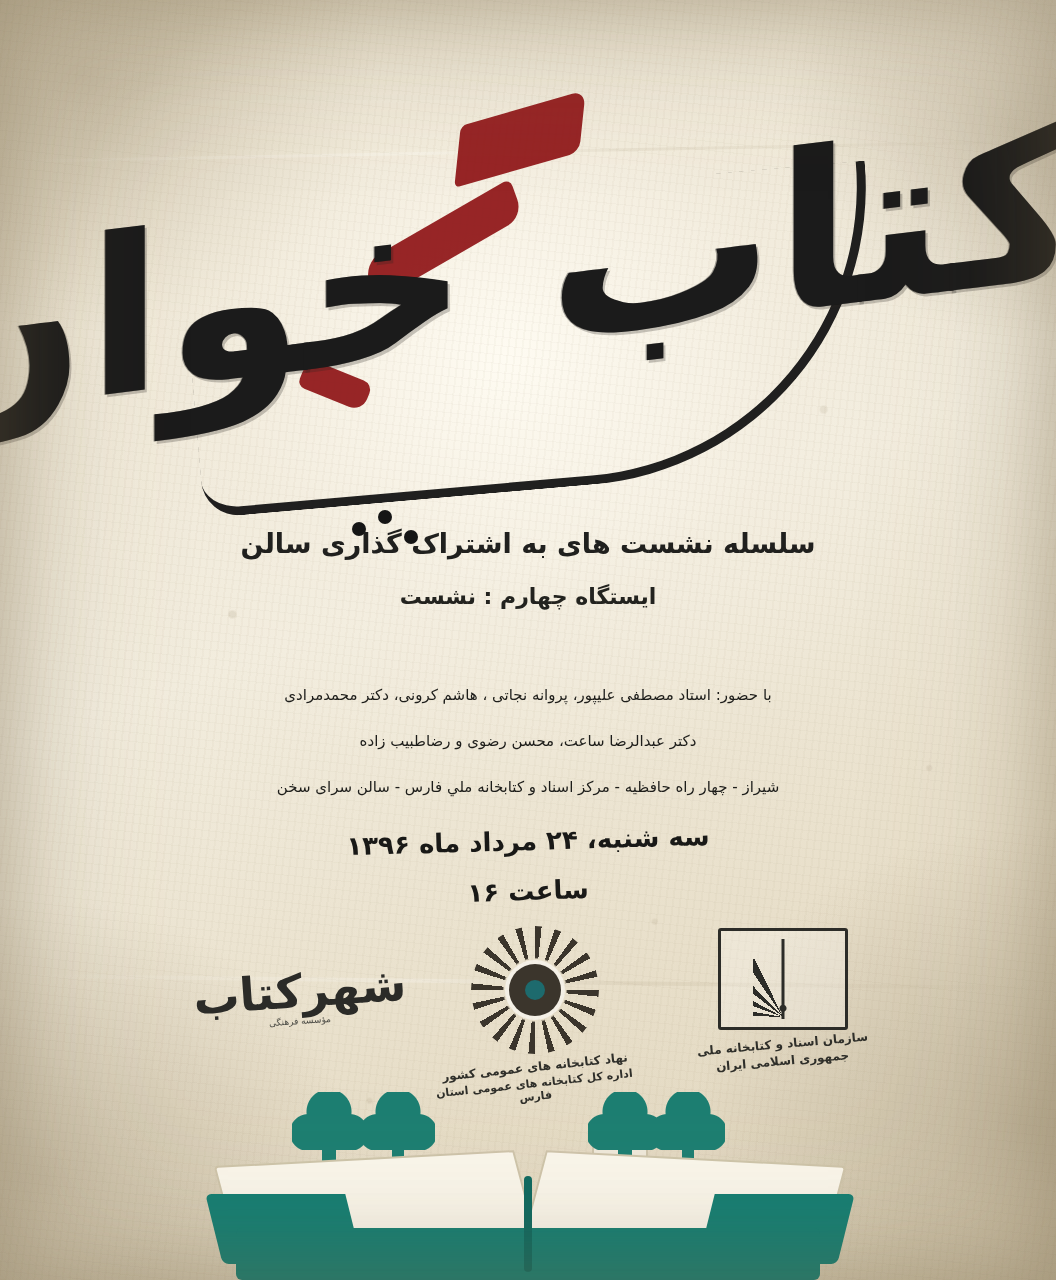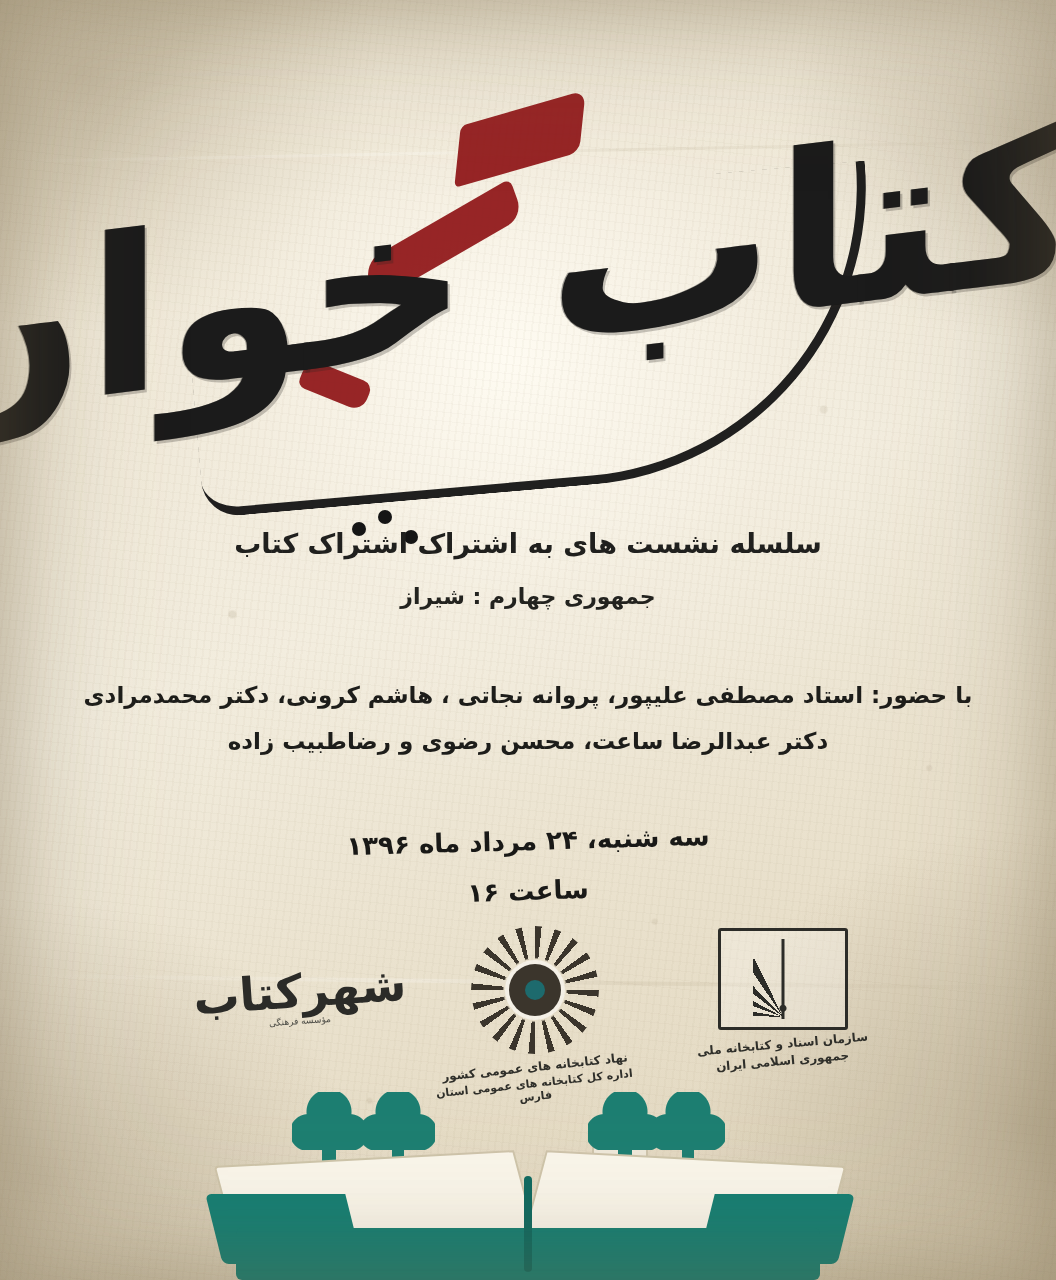--- a/index.html
+++ b/index.html
@@ -148,22 +148,22 @@
     color: #23231f;
   }
   .details {
     position: absolute;
     top: 672px;
     width: 100%;
     text-align: center;
     color: #1d1d1a;
   }
   .details .line {
-    font-size: 23px;
-    font-weight: 700;
+    font-size: 15px;
+    font-weight: 400;
     line-height: 46px;
     padding: 0 60px;
   }
   .date {
     position: absolute;
     top: 826px;
     width: 100%;
     text-align: center;
     font-size: 26px;
     font-weight: 700;
@@ -426,26 +426,27 @@
     <div class="ink-red-a"></div>
     <div class="ink-red-b"></div>
     <div class="ink-red-c"></div>
     <div class="ink-swash"></div>
     <div class="ink-dot1"></div>
     <div class="ink-dot2"></div>
     <div class="ink-dot3"></div>
     <span class="script">کتاب خوان شهر</span>
   </div>
 
-  <div class="subtitle">سلسله نشست های به اشتراک اشتراک کتاب</div>
-  <div class="station">جمهوری چهارم : شیراز</div>
+  <div class="subtitle">سلسله نشست های به اشتراک گذاری سالن</div>
+  <div class="station">ایستگاه چهارم : نشست</div>
 
   <div class="details">
     <div class="line">با حضور: استاد مصطفی علیپور، پروانه نجاتی ، هاشم کرونی، دکتر محمدمرادی</div>
     <div class="line">دکتر عبدالرضا ساعت، محسن رضوی و رضاطبیب زاده</div>
+    <div class="line">شیراز - چهار راه حافظیه - مرکز اسناد و کتابخانه ملي فارس - سالن سرای سخن</div>
   </div>
 
   <div class="date">سه شنبه، ۲۴ مرداد ماه ۱۳۹۶</div>
   <div class="time">ساعت ۱۶</div>
 
   <div class="logos">
 
     <div class="logo logo-shahr">
       <span class="mark">شهرکتاب</span>
       <div class="cap">مؤسسه فرهنگی</div>

